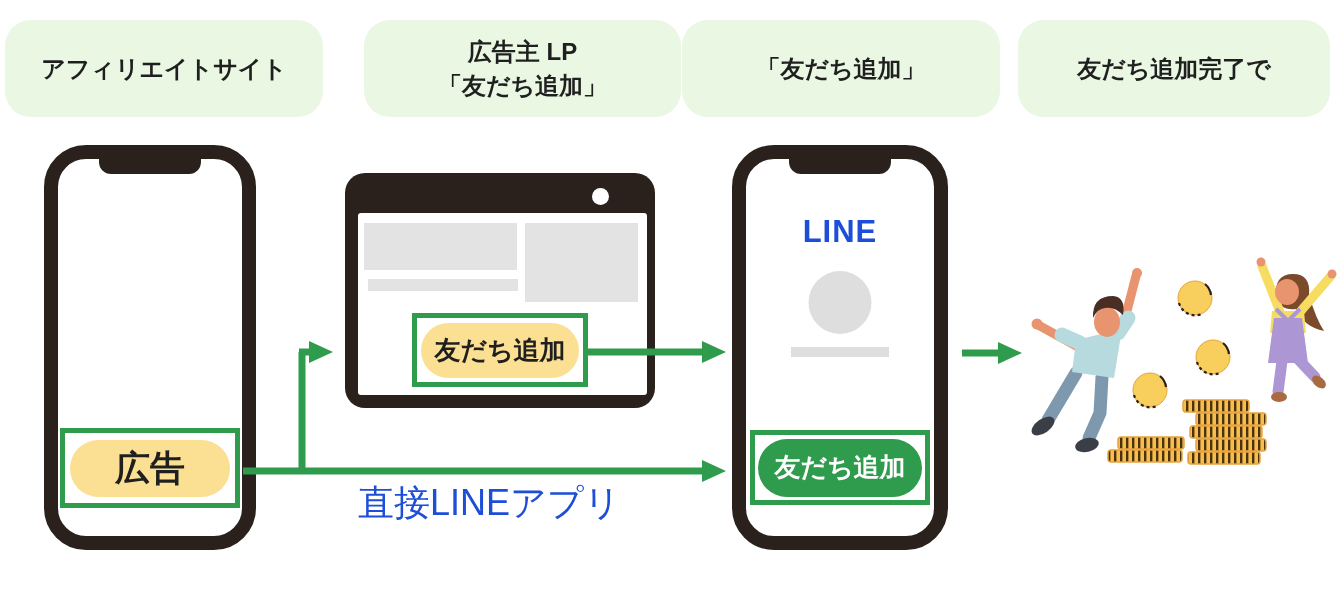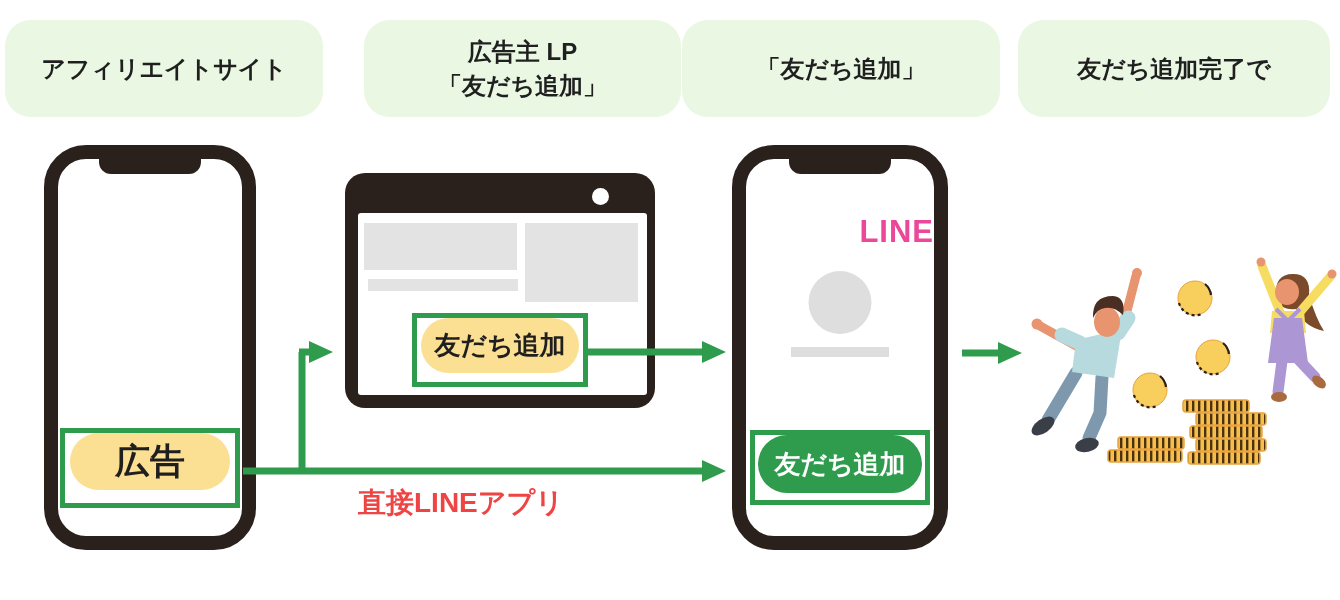--- a/index.html
+++ b/index.html
@@ -31,21 +31,21 @@
   #phone3{left:732px; width:216px;}
   .notch{
     position:absolute; top:-3px; left:50%; transform:translateX(-50%);
     width:102px; height:18px; background:#2B211C;
     border-radius:0 0 12px 12px;
   }
 
   
   .hl-box{
     position:absolute; border:5px solid #2F9B4C; background:#fff;
-    display:flex; justify-content:center;
+    display:flex; align-items:center; justify-content:center;
   }
   .pill{
     display:flex; align-items:center; justify-content:center;
     font-weight:bold; font-size:35px; border-radius:29px;
   }
   .pill-yellow{ background:#FBDF92; color:#1f1f1f; }
   .pill-green { background:#2F9B4C; color:#ffffff; }
 
   #ad-box{ left:2px; top:269px; width:180px; height:80px; }
   #ad-box .pill{ width:160px; height:57px; }
@@ -65,38 +65,38 @@
   }
   .placeholder{ position:absolute; background:#E3E3E3; }
   .ph-a{ left:6px;   top:10px; width:153px; height:47px; }
   .ph-b{ left:10px;  top:66px; width:150px; height:12px; }
   .ph-c{ left:167px; top:10px; width:113px; height:79px; }
   #lp-box{ left:54px; top:100px; width:176px; height:74px; }
   #lp-box .pill{ width:158px; height:55px; font-size:26px; }
 
   
   .line-logo{
-    position:absolute; left:0; right:0; top:55px; text-align:right;
-    font-size:31px; font-weight:bold; color:#ec4899; letter-spacing:1px;
+    position:absolute; left:0; right:0; top:55px; text-align:center;
+    font-size:31px; font-weight:bold; color:#1d4ed8; letter-spacing:1px;
   }
   .avatar{
     position:absolute; left:50%; transform:translateX(-50%); top:112px;
     width:63px; height:63px; border-radius:50%; background:#DEDEDE;
   }
   .avatar-bar{
     position:absolute; left:50%; transform:translateX(-50%); top:188px;
     width:98px; height:10px; background:#DEDEDE;
   }
   #line-box{ left:4px; top:271px; width:180px; height:75px; }
   #line-box .pill{ width:164px; height:58px; font-size:26px; }
 
   
   .caption{
     position:absolute; left:358px; top:483px; z-index:6;
-    font-size:28px; font-weight:bold; color:#ef4444; line-height:40px;
+    font-size:36px; font-weight:normal; color:#1d4ed8; line-height:40px;
   }
 
   
   .arrows-svg{ position:absolute; left:0; top:0; z-index:5; pointer-events:none; }
   .illus-svg{ position:absolute; left:1010px; top:245px; }
 </style>
 </head>
 <body>
 
 <div class="canvas">

